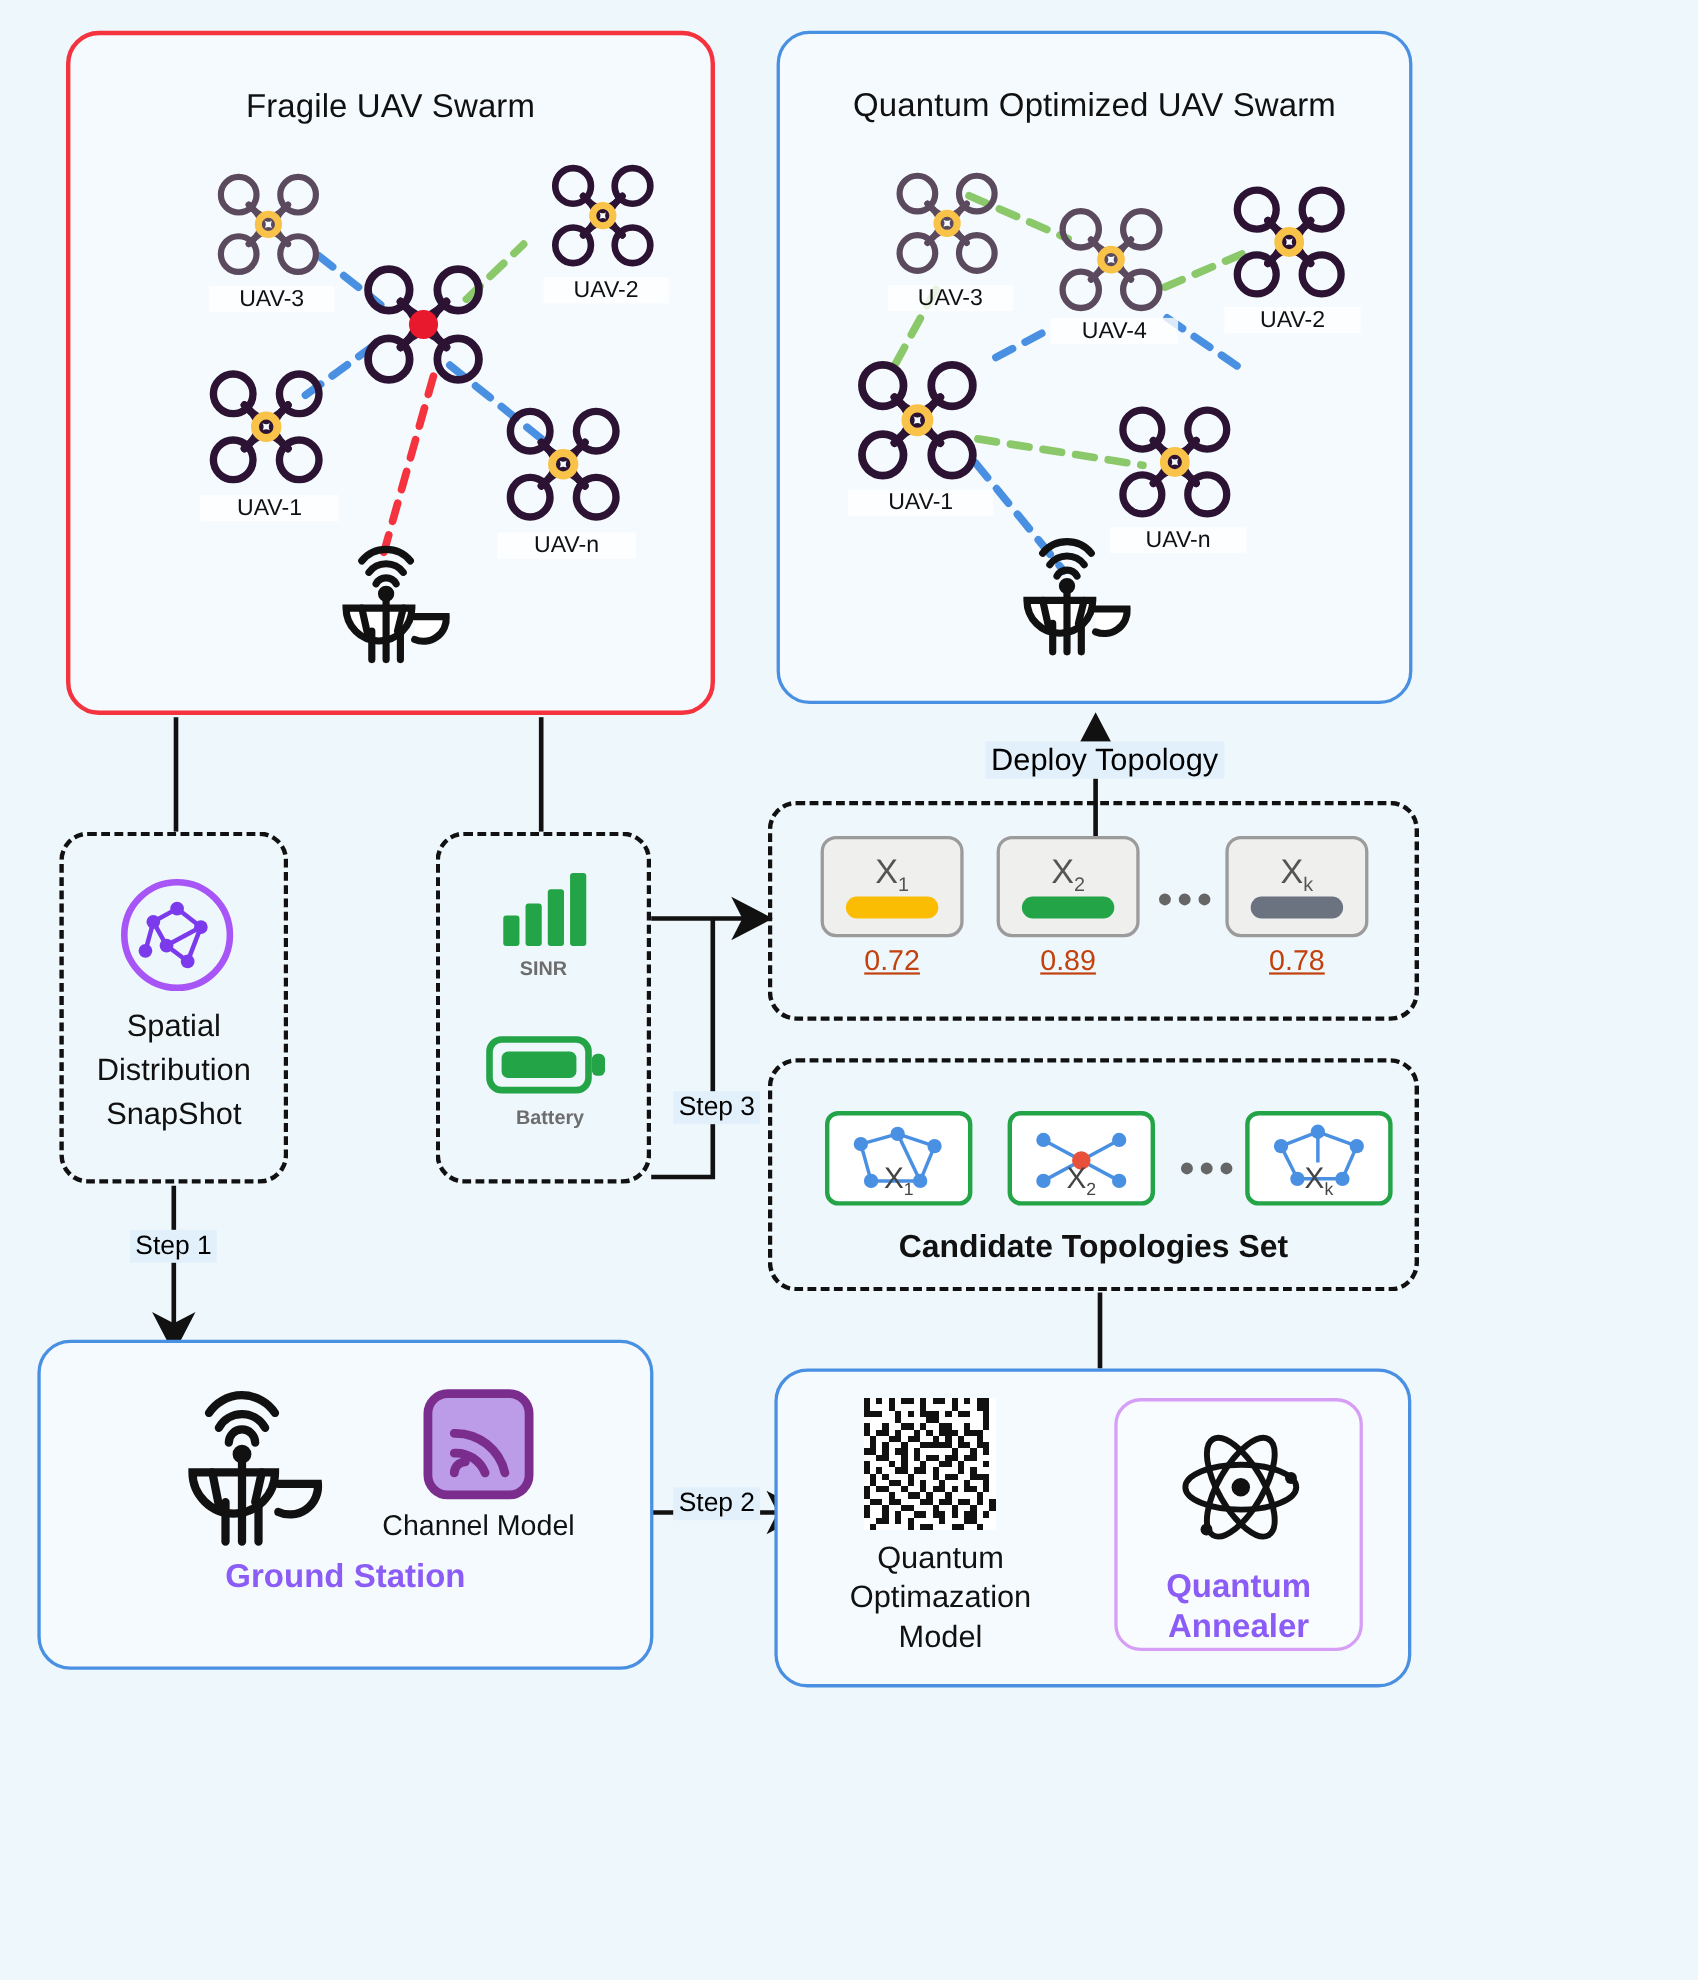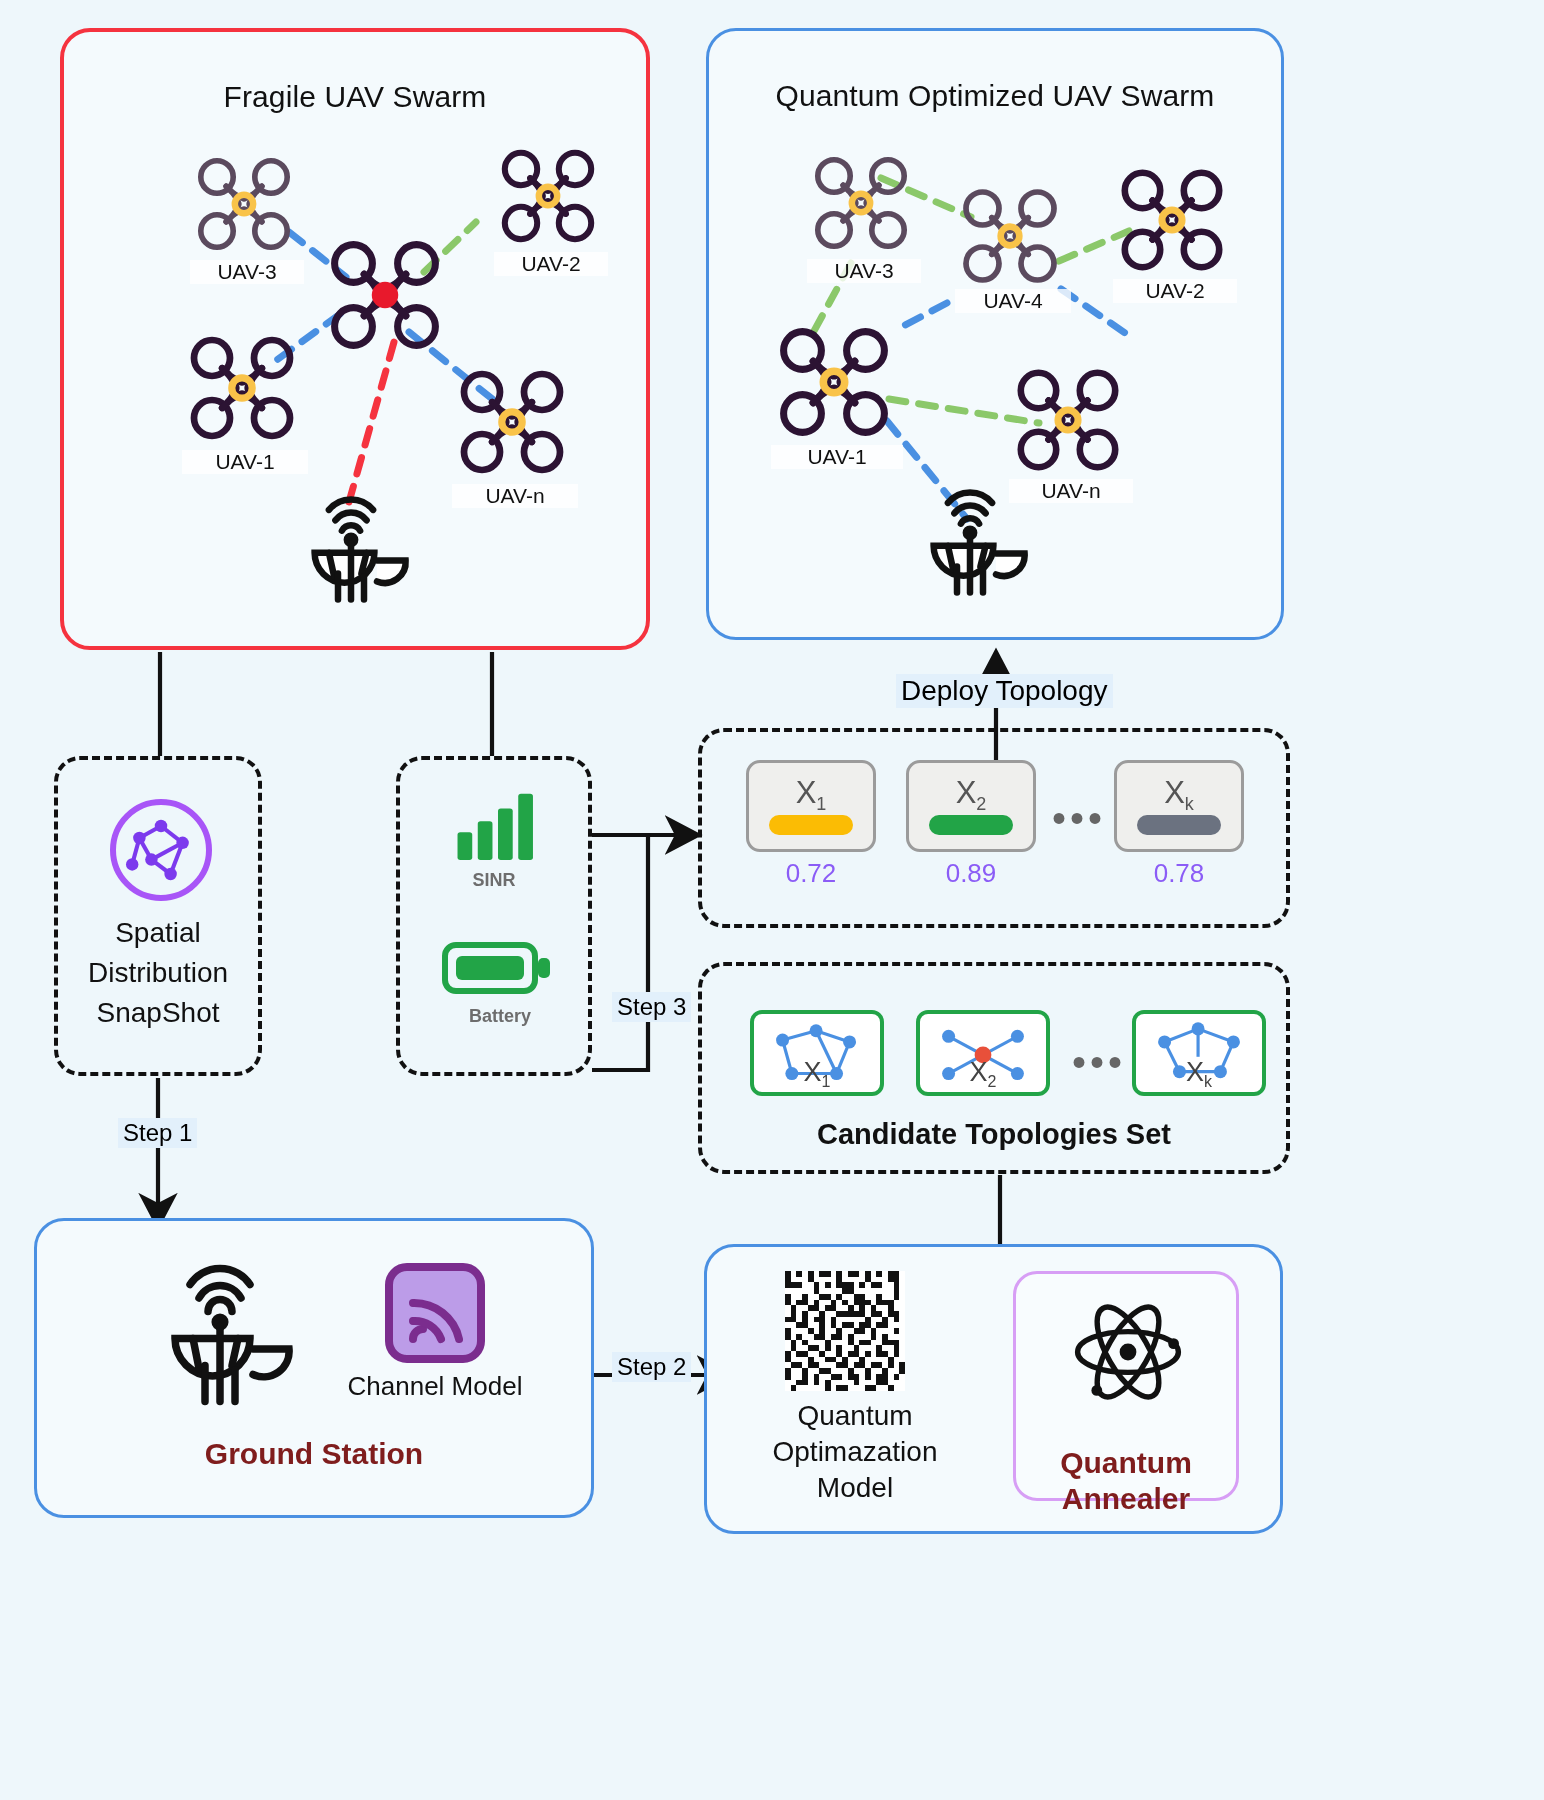--- a/index.html
+++ b/index.html
@@ -62,42 +62,42 @@
     background:#efefed;border:3px solid #9b9b9b;border-radius:14px;
   }
   .evcard .xlab{
     position:absolute;left:0;right:0;top:12px;text-align:center;
     font-size:31px;color:#555;
   }
   .evcard .xlab sub{font-size:18px;}
   .evbar{position:absolute;height:20px;border-radius:10px;}
   .evscore{
     position:absolute;left:0;right:0;text-align:center;
-    font-size:26px;color:#8b5cf6;
+    font-size:26px;color:#c2410c;text-decoration:underline;
   }
 
   
   .topocard{
     position:absolute;box-sizing:border-box;
     background:#fff;border:4px solid #22a447;border-radius:12px;
   }
   .topolab{
     position:absolute;left:0;right:0;bottom:1px;text-align:center;
     font-size:27px;color:#444;
   }
   .topolab sub{font-size:16px;}
 
   .dots{
     position:absolute;font-size:40px;color:#666;letter-spacing:4px;
     line-height:1;
   }
 
   .bottom-title{
     position:absolute;left:0;right:0;text-align:center;
-    font-size:30px;font-weight:700;color:#7f1d1d;margin-top:20px;
+    font-size:30px;font-weight:700;color:#8b5cf6;
   }
   .bottom-sub{
     position:absolute;left:0;right:0;text-align:center;
     font-size:28px;line-height:34px;color:#111;
   }
   .annealer-box{
     position:absolute;box-sizing:border-box;
     border:3.5px solid #d79ef5;border-radius:24px;background:#f8fcfe;
   }
   svg{display:block;overflow:visible;}

